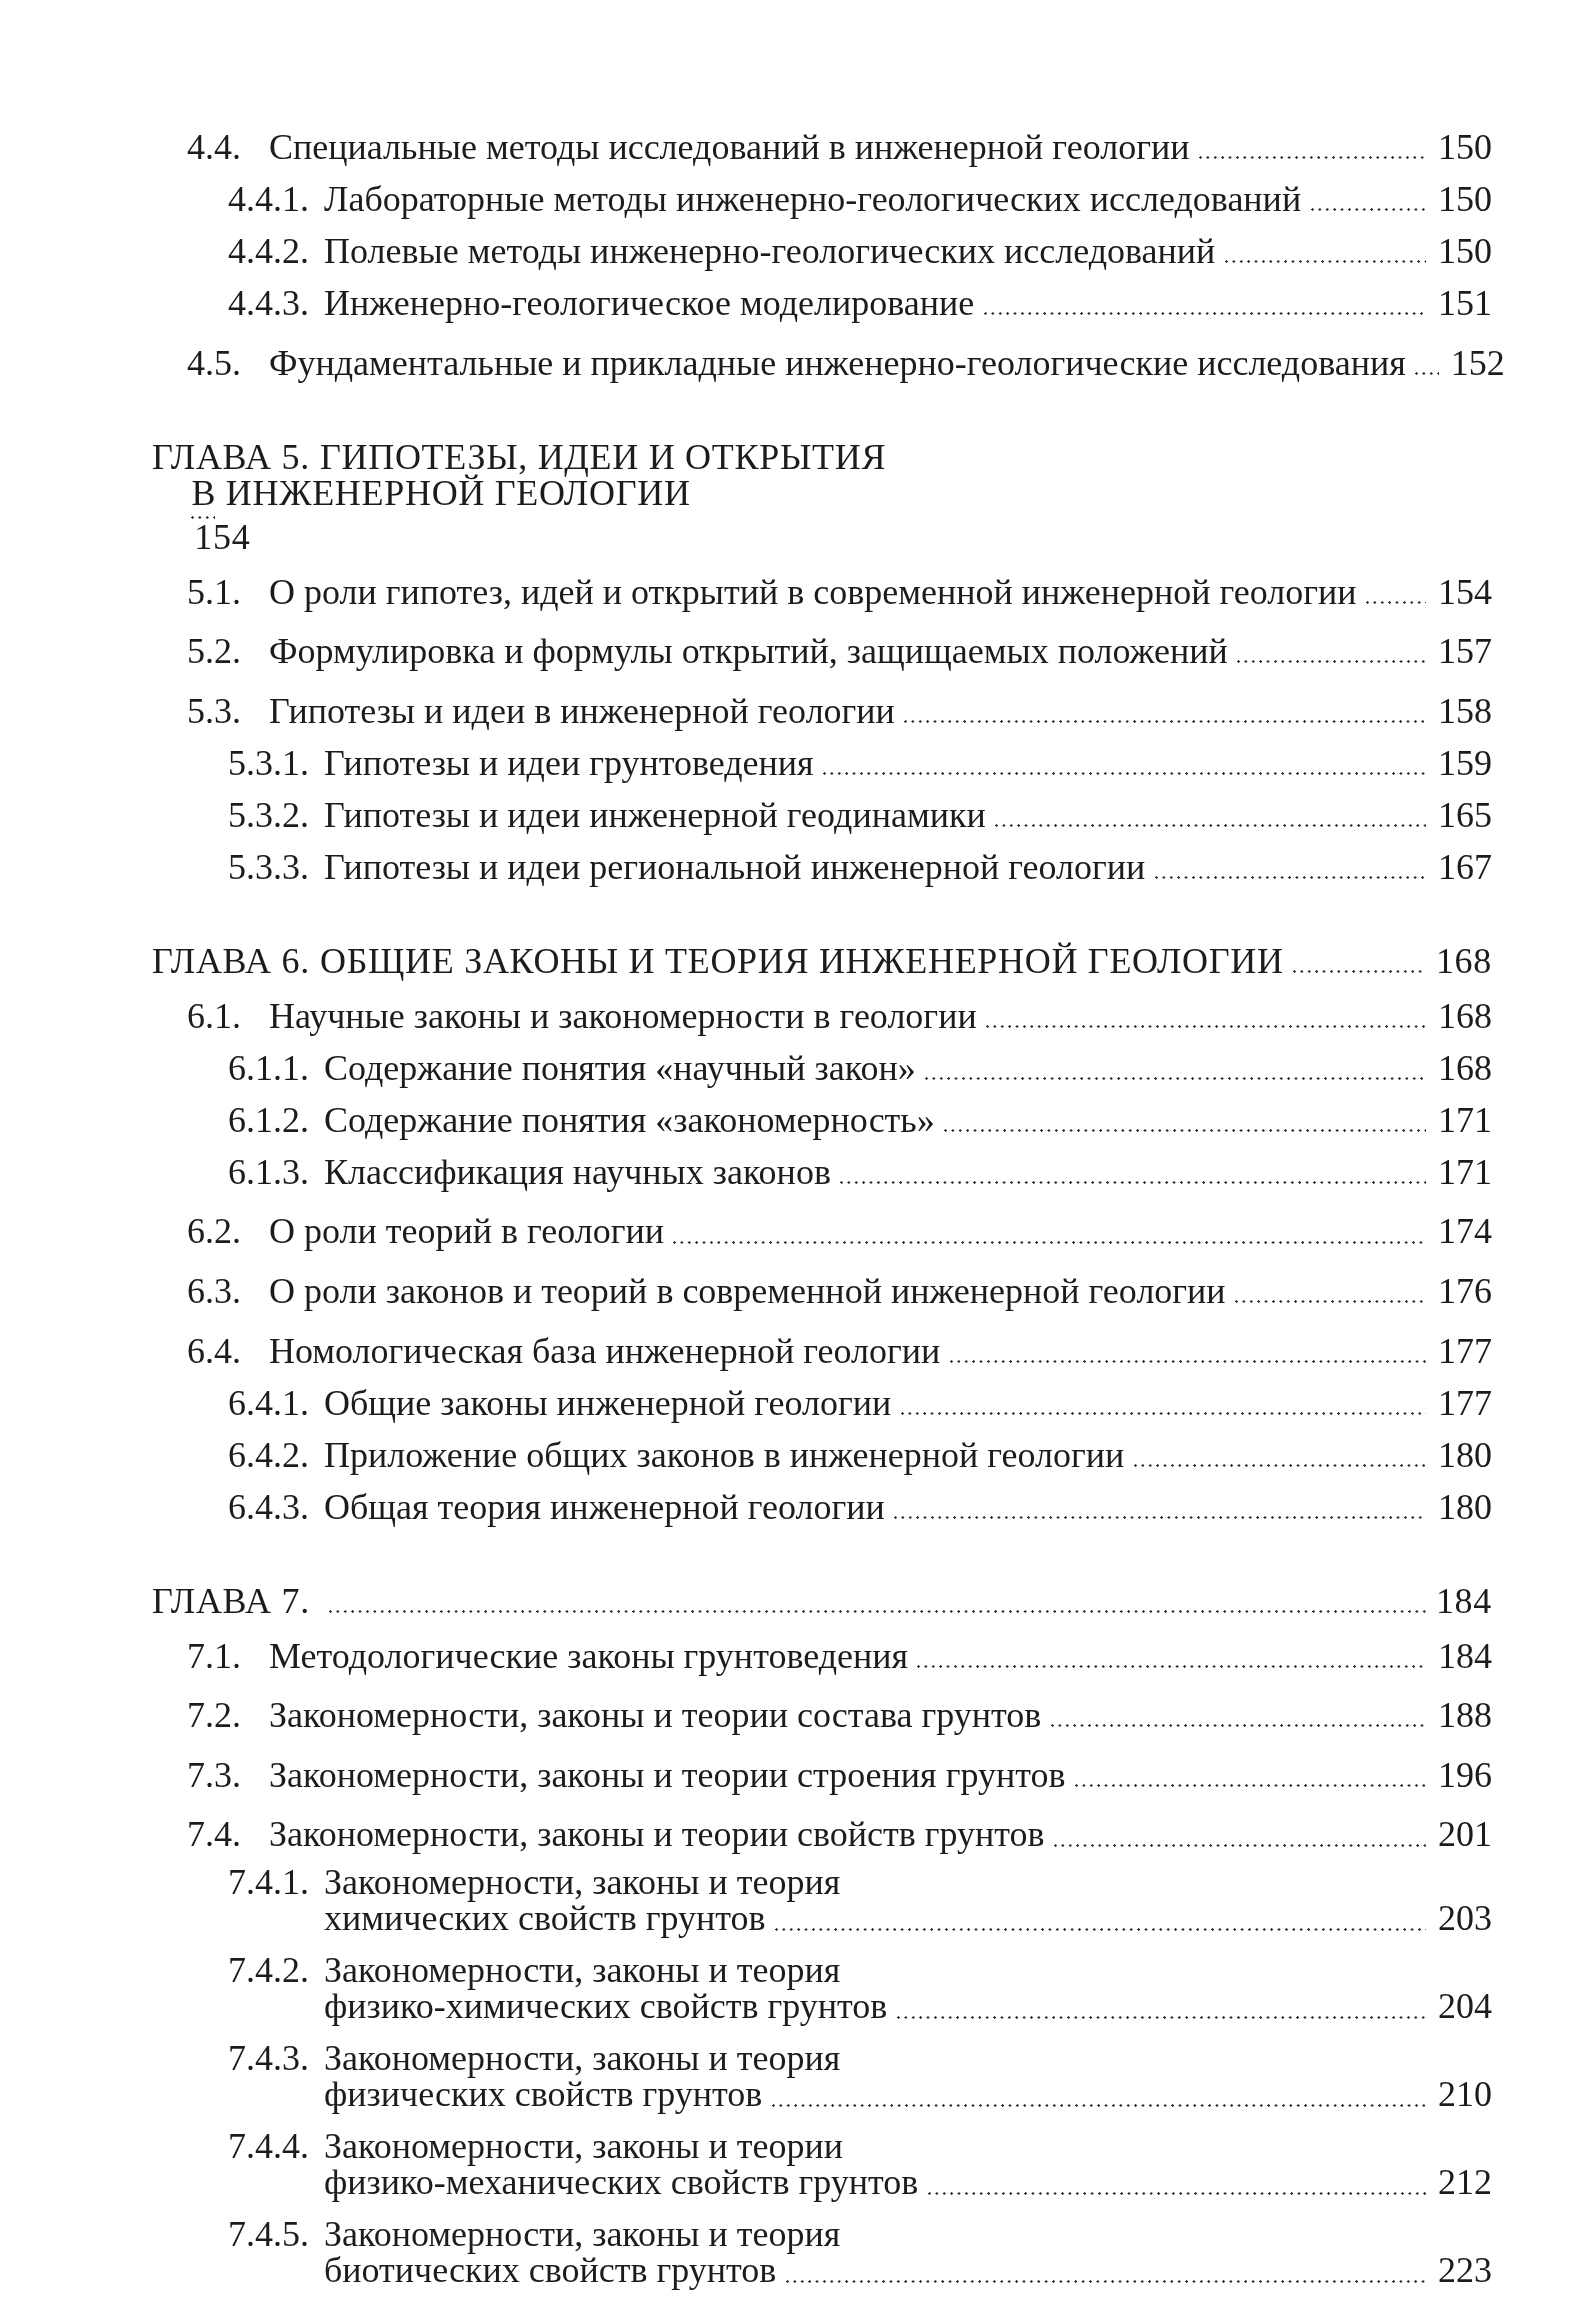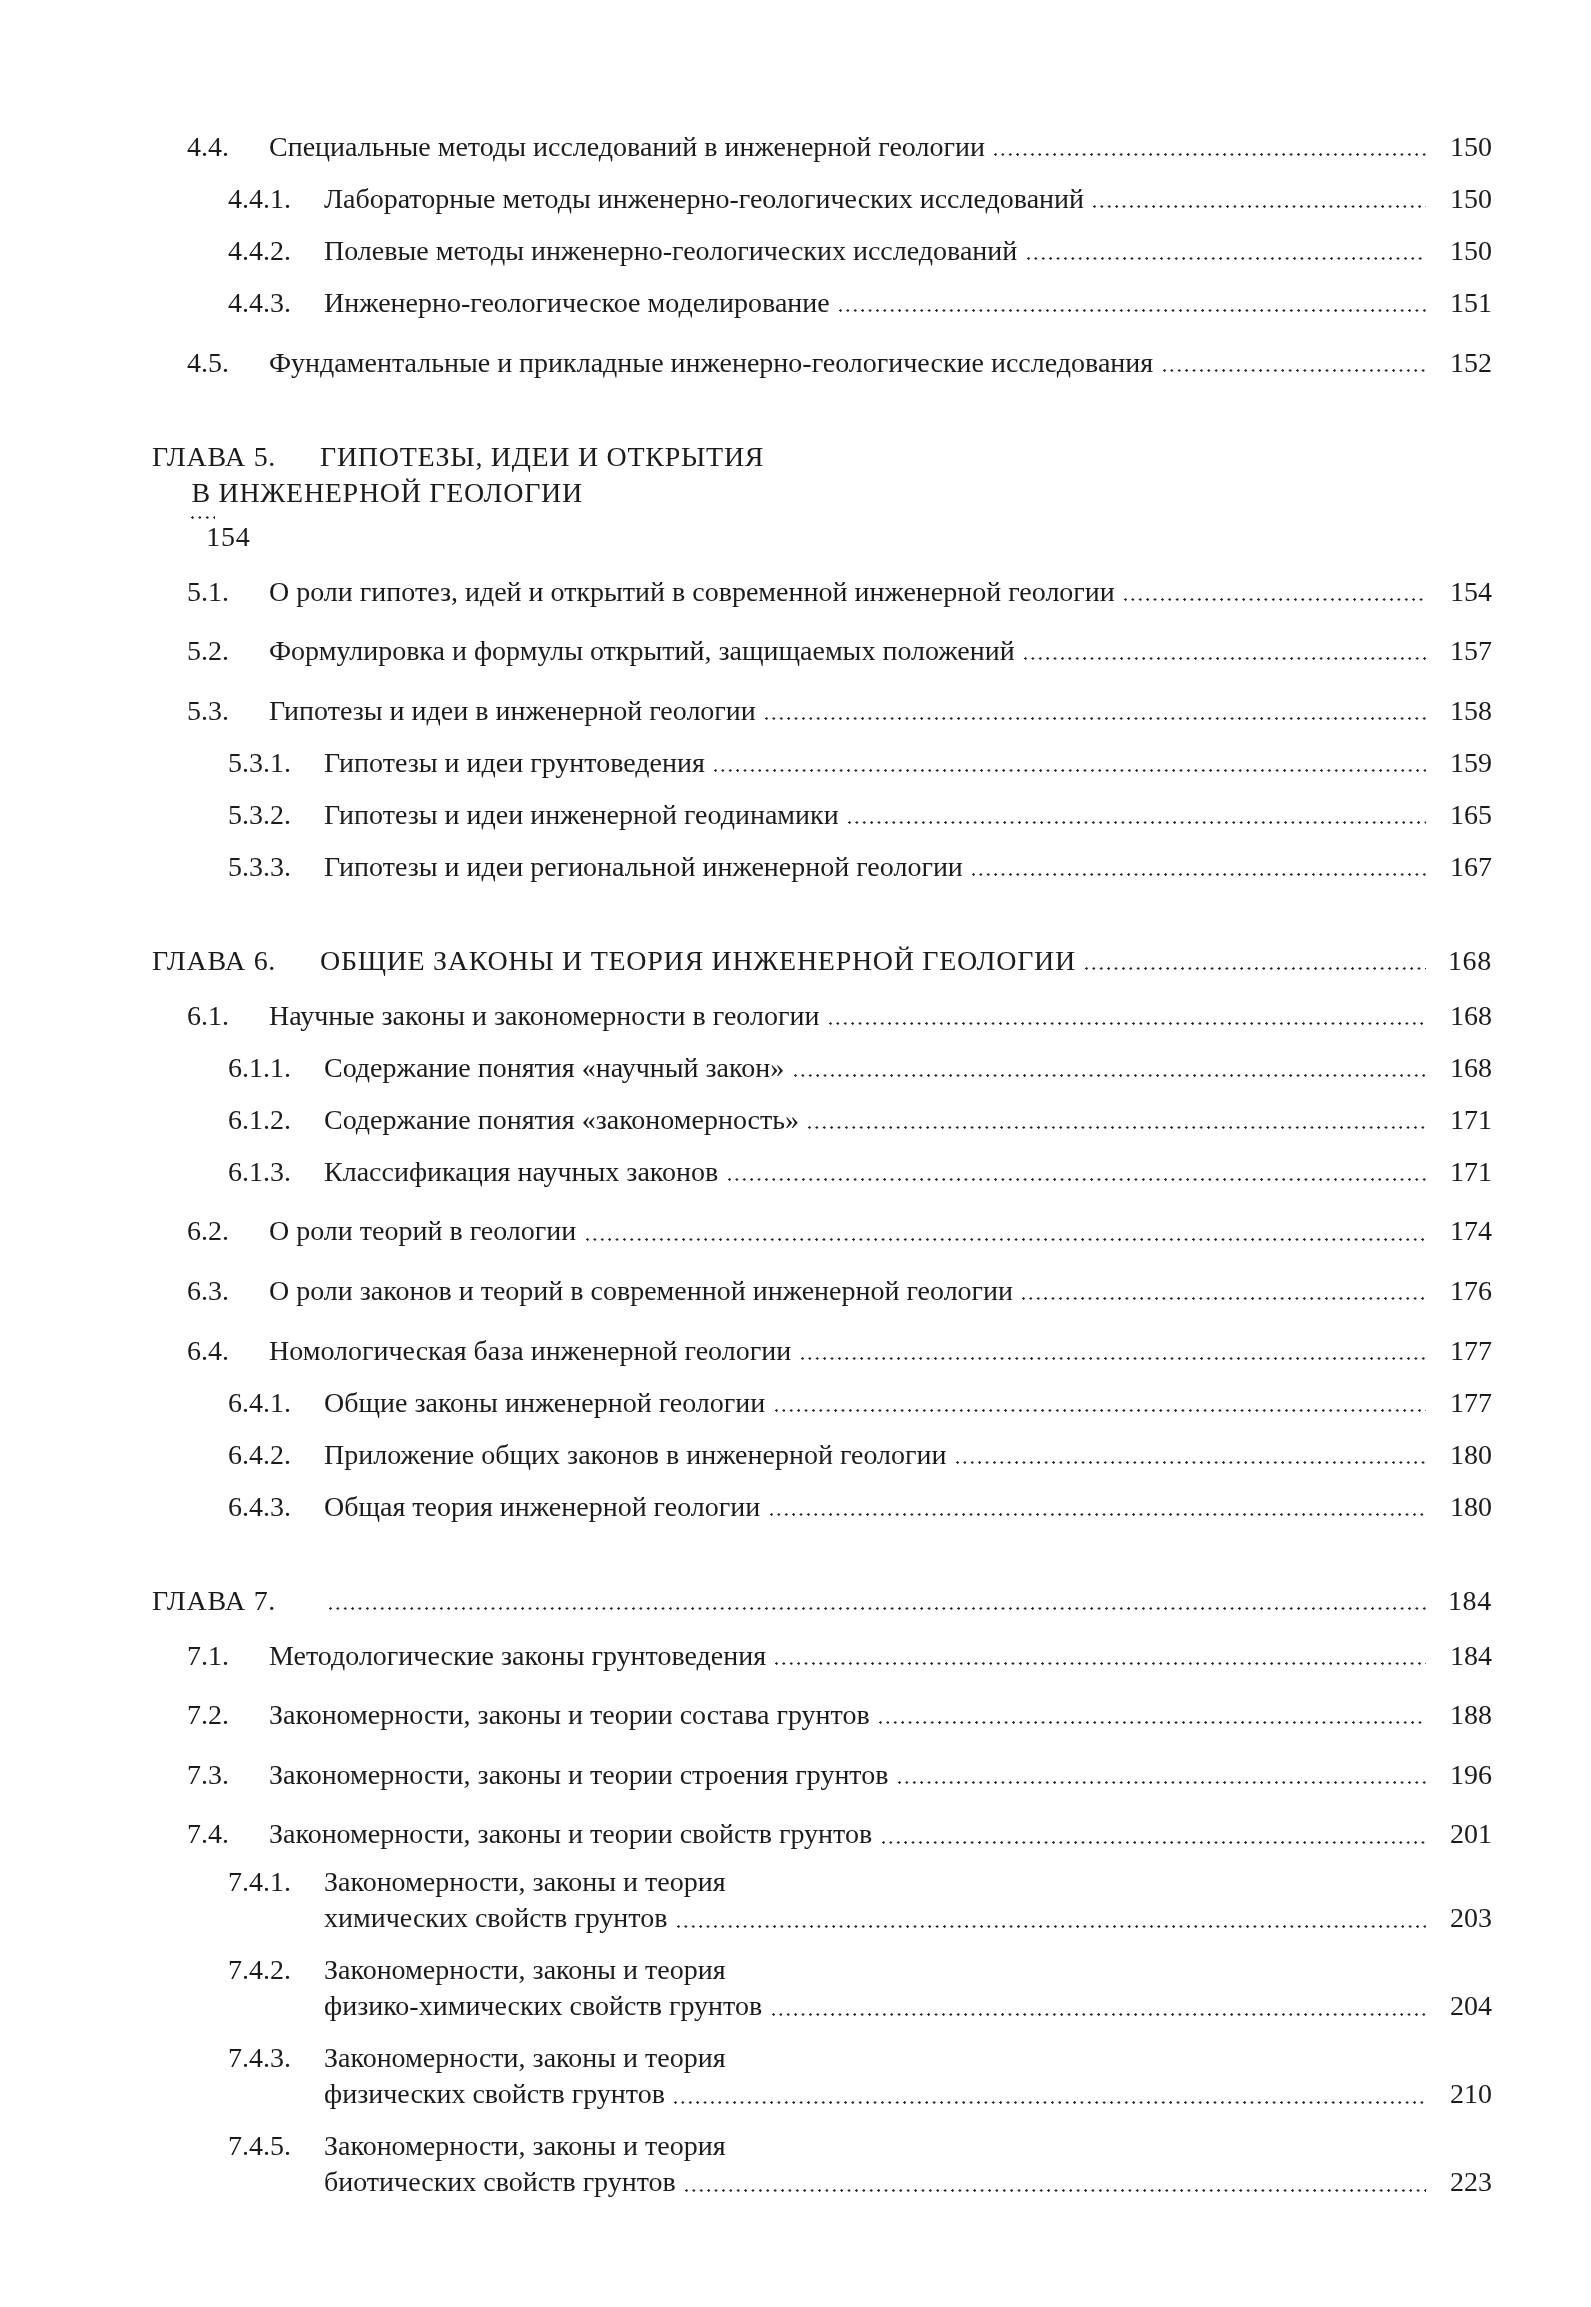--- a/index.html
+++ b/index.html
@@ -7,21 +7,21 @@
     padding: 0;
     background: #ffffff;
   }
   .page {
     position: relative;
     width: 1591px;
     height: 2307px;
     background: #ffffff;
     color: #1c1c1c;
     font-family: "Liberation Serif", "DejaVu Serif", serif;
-    font-size: 28px;
+    font-size: 36px;
     line-height: 36px;
     overflow: hidden;
     box-sizing: border-box;
     padding: 129px 99px 0 0;
   }
   .toc { width: 100%; }
 
   .entry {
     display: flex;
     align-items: baseline;
@@ -407,20 +407,33 @@
             <span class="txt">Закономерности, законы и теория</span>
           </div>
           <div class="bline cont">
             <span class="txt">физических свойств грунтов</span>
             <span class="leader"></span>
             <span class="pagenum">210</span>
           </div>
         </div>
       </div>
       <div class="entry lvl2 gap-sub">
+        <span class="num">7.4.4.</span>
+        <div class="body">
+          <div class="bline">
+            <span class="txt">Закономерности, законы и теории</span>
+          </div>
+          <div class="bline cont">
+            <span class="txt">физико-механических свойств грунтов</span>
+            <span class="leader"></span>
+            <span class="pagenum">212</span>
+          </div>
+        </div>
+      </div>
+      <div class="entry lvl2 gap-sub">
         <span class="num">7.4.5.</span>
         <div class="body">
           <div class="bline">
             <span class="txt">Закономерности, законы и теория</span>
           </div>
           <div class="bline cont">
             <span class="txt">биотических свойств грунтов</span>
             <span class="leader"></span>
             <span class="pagenum">223</span>
           </div>

